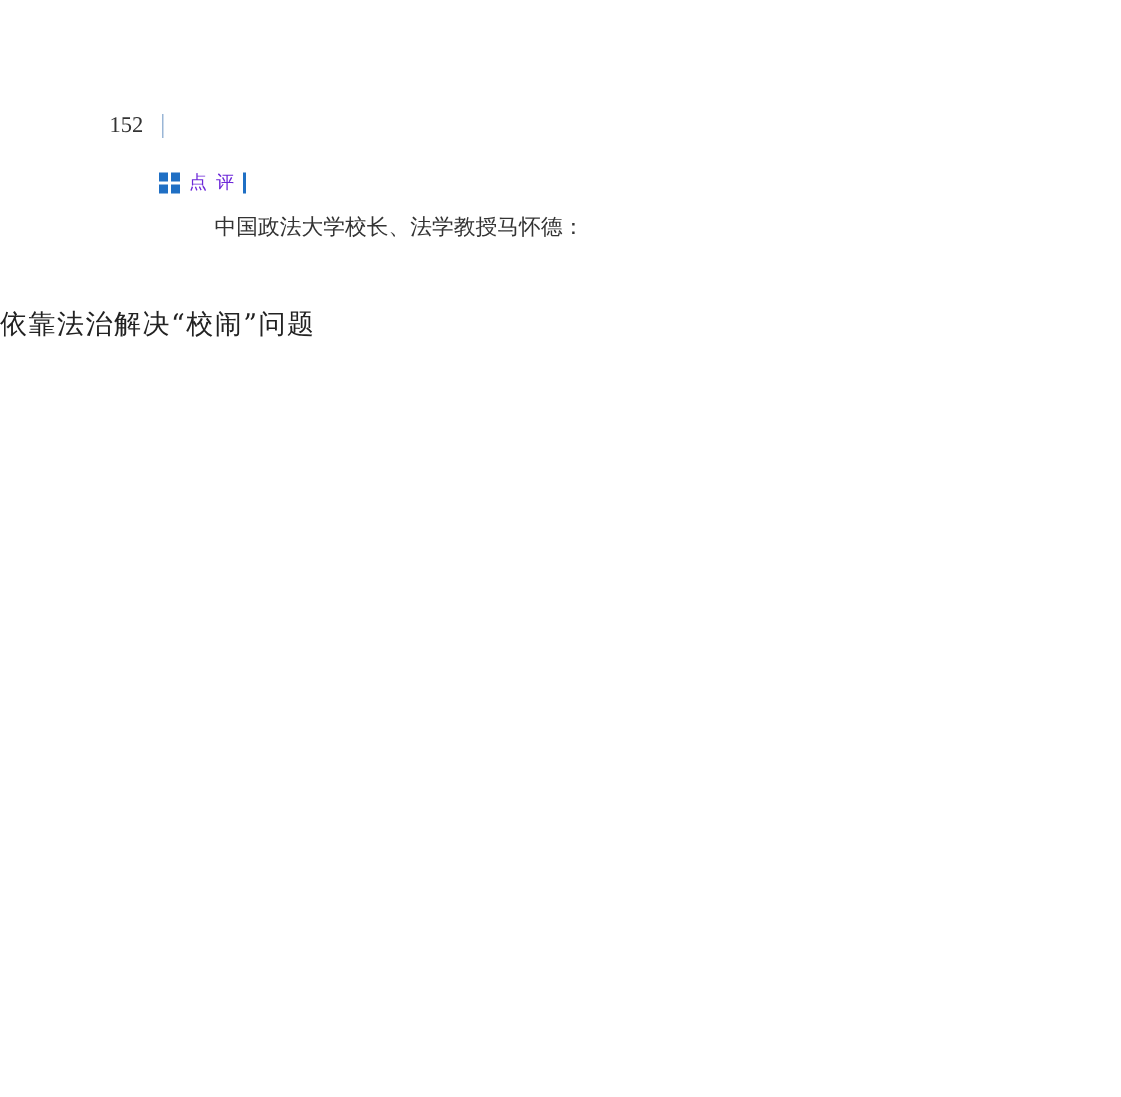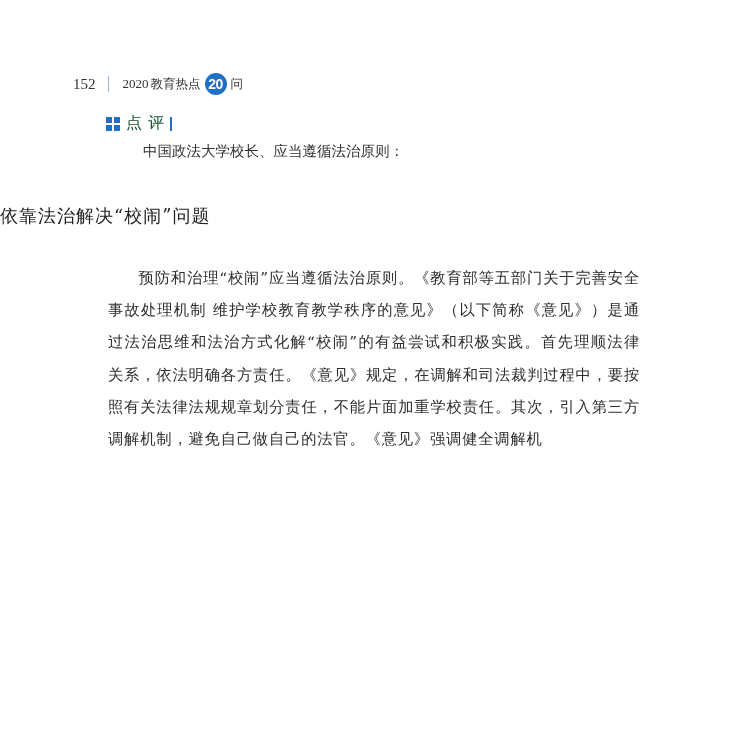--- a/index.html
+++ b/index.html
@@ -9,53 +9,46 @@
   .page-num { font-family: "Liberation Serif", serif; font-size: 15px; color: #333; }
   .hdr-divider { width: 1px; height: 16px; background: #9ab6d6; margin: 0 14px 0 12px; }
   .book-title { font-size: 12.5px; color: #333; display: flex; align-items: center; }
   .book-year { font-family: "Liberation Serif", serif; font-size: 13px; margin-right: 2px; }
   .badge { display: inline-flex; align-items: center; justify-content: center; width: 22px; height: 22px;
            border-radius: 50%; background: #1f6fc4; color: #fff; font-family: "Liberation Sans", sans-serif;
            font-size: 14px; font-weight: bold; margin: 0 4px 0 4px; letter-spacing: -0.5px; }
   .section-head { position: absolute; top: 113px; left: 106px; display: flex; align-items: center; }
   .grid-icon { width: 14px; height: 14px; display: grid; grid-template-columns: 6px 6px; grid-template-rows: 6px 6px; gap: 2px; margin-right: 6px; }
   .grid-icon span { background: #1f6fc4; display: block; }
-  .section-title { font-family: "DejaVu Sans", sans-serif; font-size: 16px; letter-spacing: 6px; color: #14532d; }
+  .section-title { font-family: "DejaVu Sans", sans-serif; font-size: 12px; letter-spacing: 6px; color: #6d28d9; }
   .section-bar { width: 2px; height: 14px; background: #1f6fc4; margin-left: 0px; }
   .byline { position: absolute; top: 142px; left: 143px; font-size: 14.5px; color: #333; }
   .article-title { position: absolute; top: 204px; left: 0; width: 747px; text-align: left;
                    font-size: 18px; letter-spacing: 1px; color: #222; }
   .body-text { position: absolute; top: 262px; left: 108px; width: 532px; font-size: 15.3px; line-height: 32.2px;
                color: #2e2e2e; text-align: justify; letter-spacing: 0.8px; }
   .body-text p { margin: 0; text-indent: 2em; }
 </style>
 </head>
 <body>
 
 <div class="header">
   <span class="page-num">152</span>
   <span class="hdr-divider"></span>
-  <span class="book-title">
-    <span class="book-year">2020</span>
-    <span>教育热点</span>
-    <span class="badge">20</span>
-    <span>问</span>
-  </span>
 </div>
 
 <div class="section-head">
   <span class="grid-icon">
       <span></span>
       <span></span>
       <span></span>
       <span></span>
     </span>
   <span class="section-title">点评</span>
   <span class="section-bar"></span>
 </div>
 
-<div class="byline">中国政法大学校长、应当遵循法治原则：</div>
+<div class="byline">中国政法大学校长、法学教授马怀德：</div>
 
 <div class="article-title">依靠法治解决“校闹”问题</div>
 
 <div class="body-text">
-  <p>预防和治理“校闹”应当遵循法治原则。《教育部等五部门关于完善安全事故处理机制 维护学校教育教学秩序的意见》（以下简称《意见》）是通过法治思维和法治方式化解“校闹”的有益尝试和积极实践。首先理顺法律关系，依法明确各方责任。《意见》规定，在调解和司法裁判过程中，要按照有关法律法规规章划分责任，不能片面加重学校责任。其次，引入第三方调解机制，避免自己做自己的法官。《意见》强调健全调解机</p>
 </div>
 
 </body></html>

